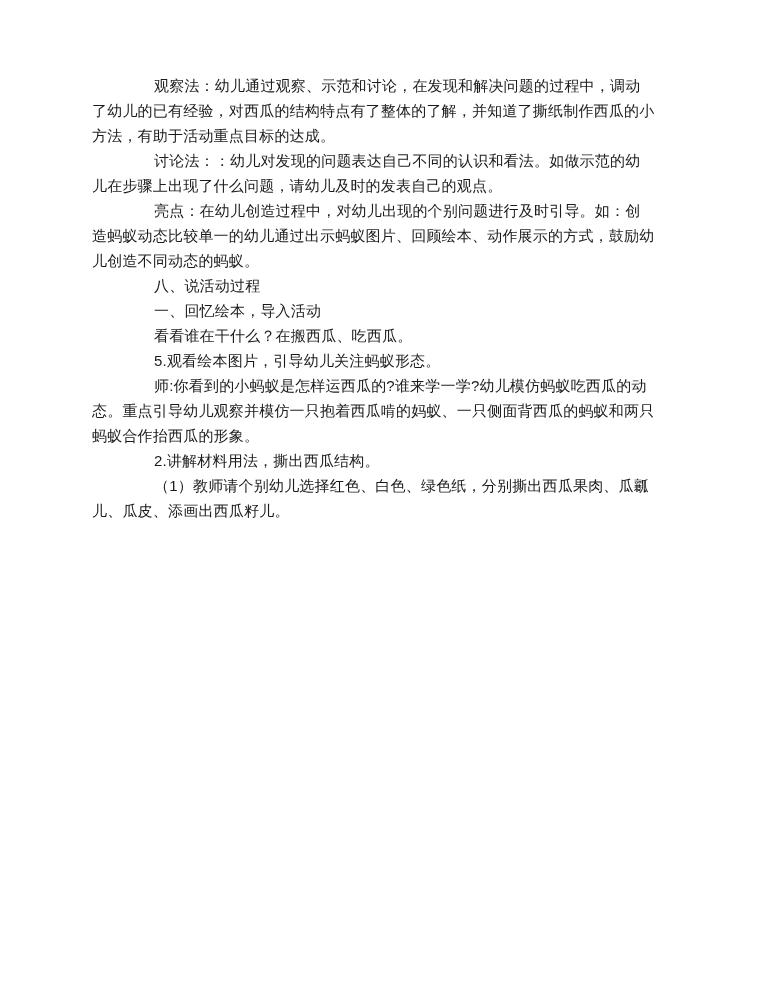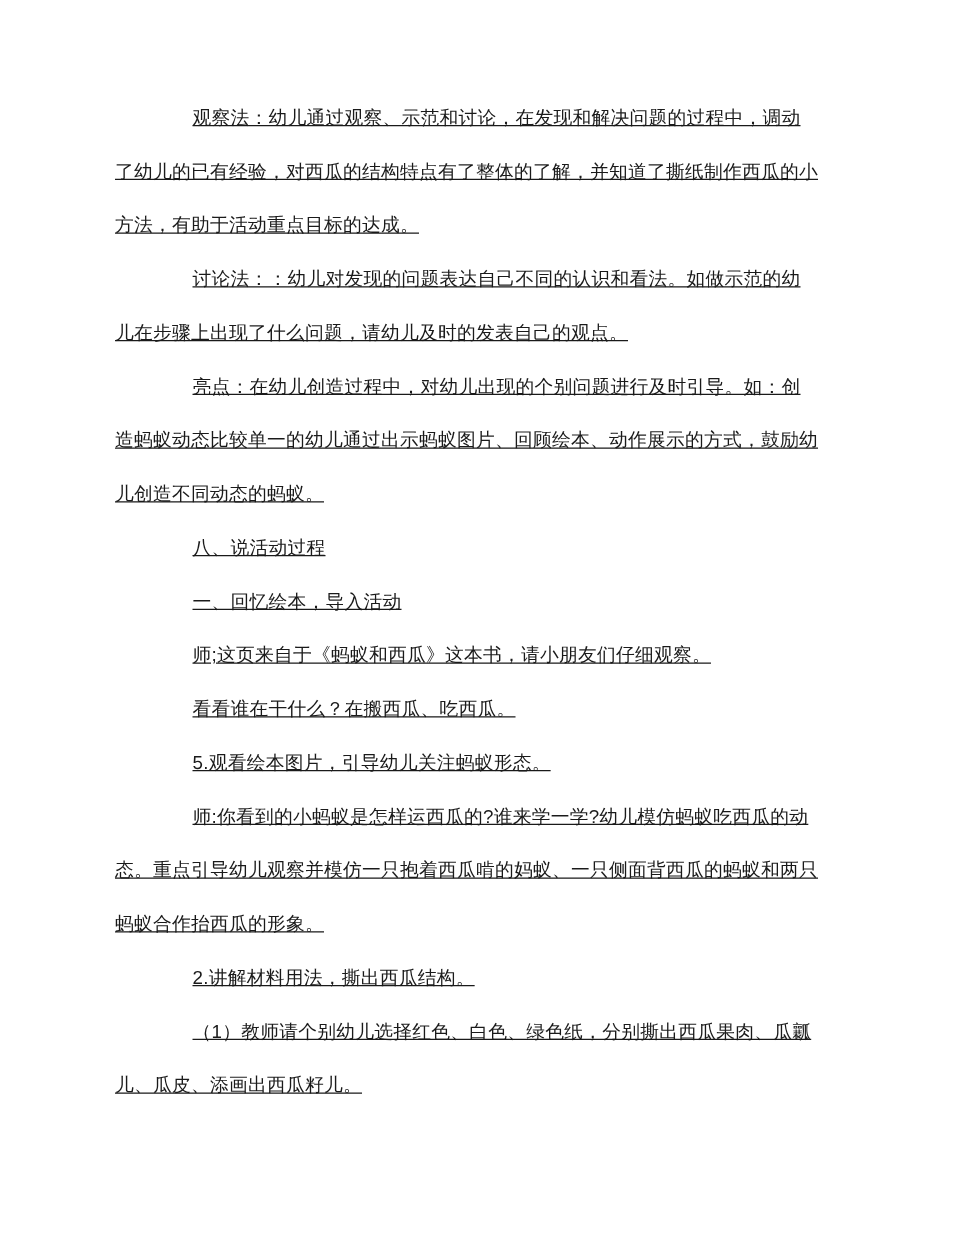--- a/index.html
+++ b/index.html
@@ -17,39 +17,37 @@
     box-sizing: border-box;
     width: 770px;
     height: 1000px;
     background: #ffffff;
     padding: 73px 115px 0 92px;
   }
   .doc-body p {
     margin: 0;
     padding: 0;
     font-size: 15px;
-    line-height: 43px;
+    line-height: 25px;
     color: #1a1a1a;
     letter-spacing: 0.2px;
     text-indent: 62px; 
     text-align: left;
     word-break: break-all;
-    text-decoration: underline;
   }
 </style>
 </head>
 <body>
 
 <div class="page">
   <div class="doc-body">
     <p>观察法：幼儿通过观察、示范和讨论，在发现和解决问题的过程中，调动了幼儿的已有经验，对西瓜的结构特点有了整体的了解，并知道了撕纸制作西瓜的小方法，有助于活动重点目标的达成。</p>
     <p>讨论法：：幼儿对发现的问题表达自己不同的认识和看法。如做示范的幼儿在步骤上出现了什么问题，请幼儿及时的发表自己的观点。</p>
     <p>亮点：在幼儿创造过程中，对幼儿出现的个别问题进行及时引导。如：创造蚂蚁动态比较单一的幼儿通过出示蚂蚁图片、回顾绘本、动作展示的方式，鼓励幼儿创造不同动态的蚂蚁。</p>
     <p>八、说活动过程</p>
     <p>一、回忆绘本，导入活动</p>
-    <p>师;这页来自于《蚂蚁和西瓜》这本书，请小朋友们仔细观察。</p>
     <p>看看谁在干什么？在搬西瓜、吃西瓜。</p>
     <p>5.观看绘本图片，引导幼儿关注蚂蚁形态。</p>
     <p>师:你看到的小蚂蚁是怎样运西瓜的?谁来学一学?幼儿模仿蚂蚁吃西瓜的动态。重点引导幼儿观察并模仿一只抱着西瓜啃的妈蚁、一只侧面背西瓜的蚂蚁和两只蚂蚁合作抬西瓜的形象。</p>
     <p>2.讲解材料用法，撕出西瓜结构。</p>
     <p>（1）教师请个别幼儿选择红色、白色、绿色纸，分别撕出西瓜果肉、瓜瓤儿、瓜皮、添画出西瓜籽儿。</p>
   </div>
 </div>
 
 </body></html>

